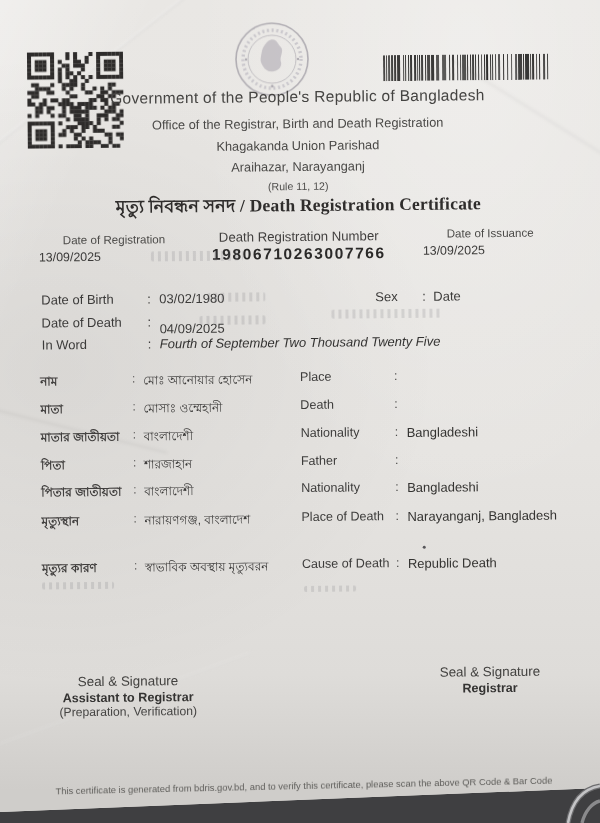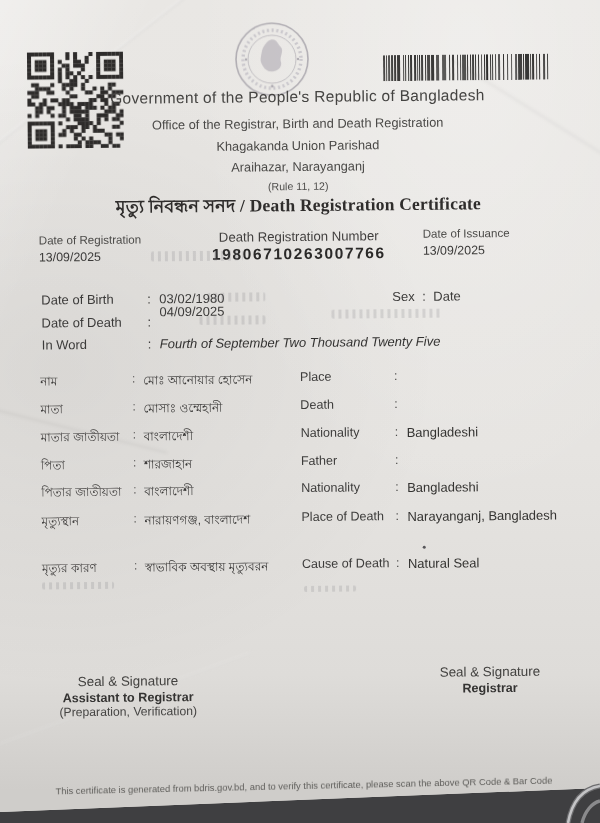--- a/index.html
+++ b/index.html
@@ -28,33 +28,33 @@
   #content{position:absolute;inset:0;transform:rotate(-.55deg);transform-origin:50% 45%;color:#3c3b3c;}
   .abs{position:absolute;white-space:nowrap;}
 
   
   .gov-line{width:600px;text-align:center;font-size:15.5px;letter-spacing:.3px;color:#454442;}
   .office-line,.union-line,.upazila-line{width:600px;text-align:center;font-size:12.8px;color:#4a4947;}
   .rule-line{width:600px;text-align:center;font-size:10.6px;color:#4e4d4b;}
   .title-line{width:600px;text-align:center;font-family:"Liberation Serif","DejaVu Serif",serif;font-weight:700;font-size:17.5px;color:#2f2d2c;letter-spacing:.2px;}
 
   
-  .small-label{font-size:11.6px;color:#4c4b49;}
+  .small-label{font-size:11.6px;color:#4c4b49;margin-left:24px;}
   .small-value{font-size:12.4px;color:#3b3a39;}
   .drn-label{width:600px;text-align:center;font-size:13.2px;color:#413f3e;}
   .drn-value{width:600px;text-align:center;font-size:15.5px;font-weight:700;letter-spacing:1.6px;color:#2b2a29;}
 
   
   .vital{font-size:13px;color:#3c3b3a;}
   .inword-val{font-style:italic;font-weight:500;color:#333231;}
 
   
   .t-row{position:absolute;left:0;width:600px;height:20px;}
   .t-row span{position:absolute;white-space:nowrap;}
-  .bn-l{left:40px;font-size:12px;color:#413f3e;}
+  .bn-l{left:40px;font-size:12px;color:#413f3e;font-weight:bold;}
   .bn-c{left:132px;font-size:12px;color:#4a4948;}
   .bn-v{left:143px;font-size:12px;color:#3a3938;}
   .en-l{left:300px;font-size:12.6px;color:#3d3c3b;}
   .en-c{left:394px;font-size:12.6px;color:#4a4948;}
   .en-v{left:406px;font-size:13px;color:#343331;}
 
   
   .sig{text-align:center;}
   .sig-title{font-size:13.4px;color:#434240;}
   .sig-role{font-size:12.6px;font-weight:700;color:#343332;}
@@ -461,27 +461,27 @@
     <div class="abs small-label" style="left:40px;top:231px">Date of Registration</div>
     <div class="abs small-value" style="left:40px;top:248px">13/09/2025</div>
     <div class="abs drn-label" style="top:229px">Death Registration Number</div>
     <div class="abs drn-value" style="top:245px">19806710263007766</div>
     <div class="abs small-label" style="left:424px;top:228px">Date of Issuance</div>
     <div class="abs small-value" style="left:424px;top:245px">13/09/2025</div>
 
     <div class="abs vital" style="left:42px;top:290px">Date of Birth</div>
     <div class="abs vital" style="left:148px;top:290px">:</div>
     <div class="abs vital" style="left:160px;top:290px">03/02/1980</div>
-    <div class="abs vital" style="left:393px;top:290px">Sex</div>
+    <div class="abs vital" style="left:376px;top:290px">Sex</div>
     <div class="abs vital" style="left:423px;top:290px">:</div>
     <div class="abs vital" style="left:434px;top:290px">Date</div>
 
     <div class="abs vital" style="left:42px;top:313px">Date of Death</div>
     <div class="abs vital" style="left:148px;top:313px">:</div>
-    <div class="abs vital" style="left:160px;top:303px">04/09/2025</div>
+    <div class="abs vital" style="left:160px;top:320px">04/09/2025</div>
 
     <div class="abs vital" style="left:42px;top:335px">In Word</div>
     <div class="abs vital" style="left:148px;top:335px">:</div>
     <div class="abs vital inword-val" style="left:160px;top:335px">Fourth of September  Two Thousand Twenty Five</div>
 
     <div class="t-row" style="top:370px">
       <span class="bn-l">নাম</span>
         <span class="bn-c">:</span>
         <span class="bn-v">মোঃ আনোয়ার হোসেন</span>
       <span class="en-l">Place</span>
@@ -527,21 +527,21 @@
       <span class="en-l">Place of Death</span>
         <span class="en-c">:</span>
         <span class="en-v">Narayanganj, Bangladesh</span>
     </div>
     <div class="t-row" style="top:557px">
       <span class="bn-l">মৃত্যুর কারণ</span>
         <span class="bn-c">:</span>
         <span class="bn-v">স্বাভাবিক অবস্থায় মৃত্যুবরন</span>
       <span class="en-l">Cause of Death</span>
         <span class="en-c">:</span>
-        <span class="en-v">Natural Seal</span>
+        <span class="en-v">Republic Death</span>
     </div>
 
     <div class="smudge" style="left:152px;top:250px;width:92px;height:10px"></div>
     <div class="smudge" style="left:208px;top:292px;width:58px;height:9px"></div>
     <div class="smudge" style="left:200px;top:315px;width:66px;height:9px"></div>
     <div class="smudge" style="left:332px;top:310px;width:112px;height:9px"></div>
     <div class="smudge" style="left:40px;top:580px;width:72px;height:7px"></div>
     <div class="smudge" style="left:302px;top:586px;width:52px;height:6px"></div>
     <div id="dot1"></div>
 

